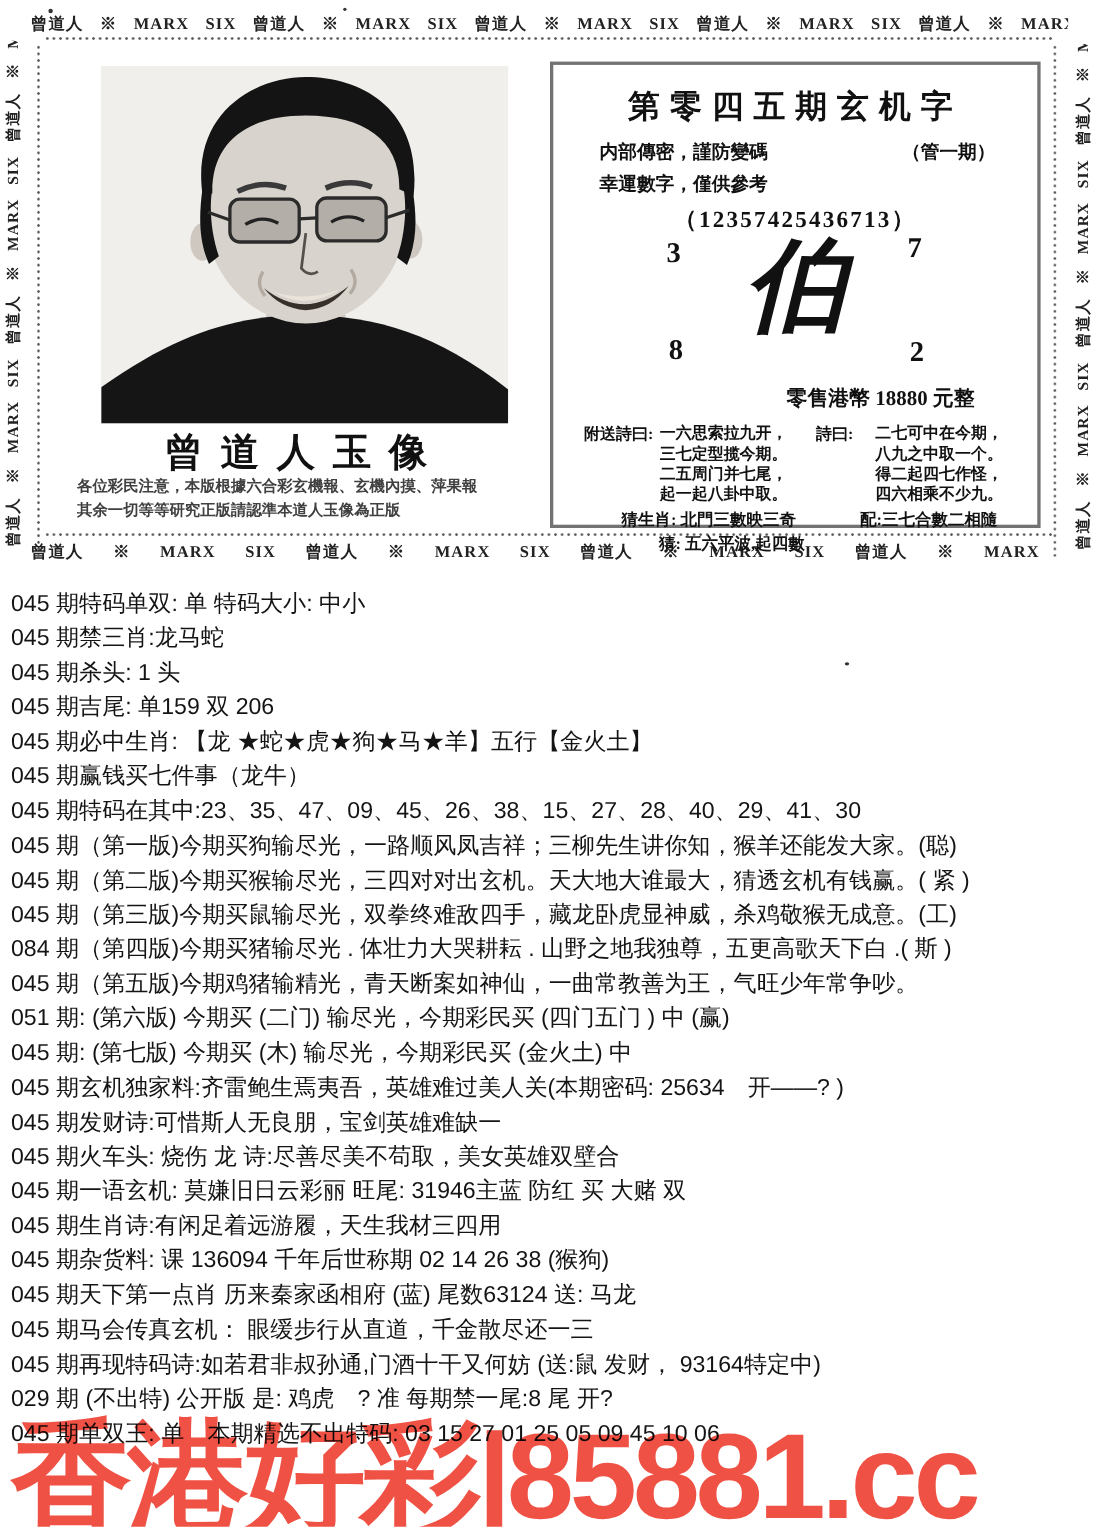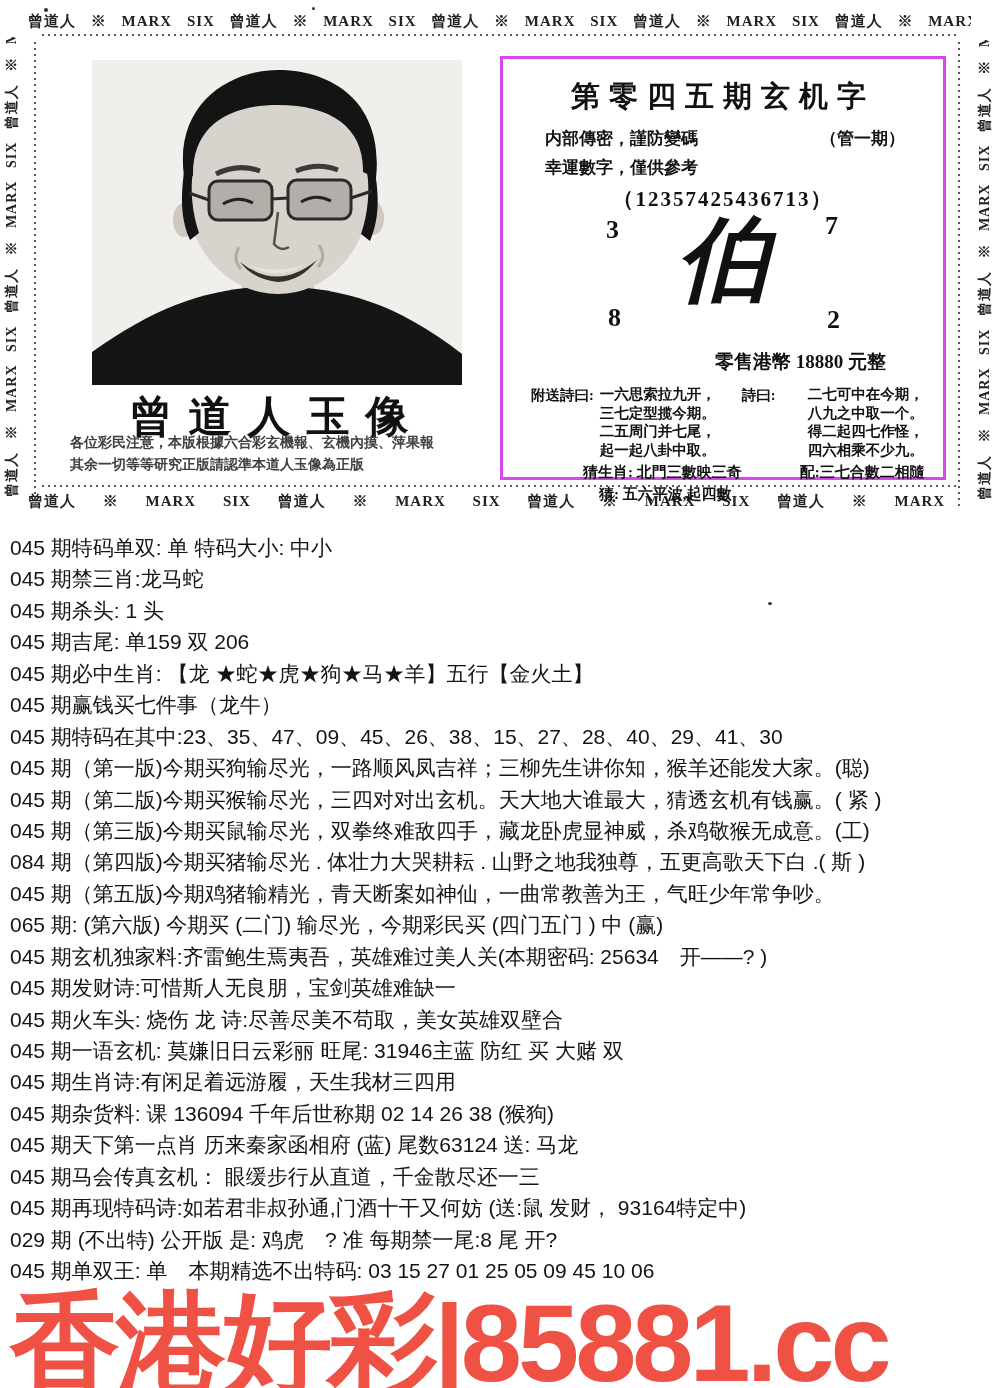--- a/index.html
+++ b/index.html
@@ -30,30 +30,30 @@
   .chain-v{width:4px;top:40px;bottom:882px;
     background:radial-gradient(circle,#5a5a5a 1px,transparent 1.3px);background-size:4px 6px;}
   .chain-top{top:33px;}
   .chain-bot{top:484px;}
   .chain-l{left:33px;}
   .chain-r{left:957px;}
   
   .photo{position:absolute;left:92px;top:60px;width:370px;height:325px;background:#f1efec;}
   .yuxiang-title{
     position:absolute;left:92px;top:388px;width:370px;text-align:center;
-    font-family:"Liberation Serif",serif;font-weight:bold;font-size:43px;letter-spacing:16px;color:#111;
+    font-family:"Liberation Serif",serif;font-weight:bold;font-size:35px;letter-spacing:16px;color:#111;
   }
   .yuxiang-cap{
     position:absolute;left:70px;top:432px;width:430px;
     font-family:"Liberation Serif",serif;font-weight:bold;font-size:14px;line-height:22px;color:#404040;
   }
   
   .panel{
     position:absolute;left:500px;top:56px;width:446px;height:424px;
-    border:3px solid #d946ef;box-sizing:border-box;
+    border:3px solid #737373;box-sizing:border-box;
     font-family:"Liberation Serif",serif;color:#111;
   }
   .panel-title{margin-top:18px;text-align:center;font-size:29px;font-weight:bold;letter-spacing:9px;}
   .panel-row1{display:flex;justify-content:space-between;padding:10px 38px 0 42px;font-size:17px;font-weight:bold;}
   .panel-row2{padding:6px 0 0 42px;font-size:17px;font-weight:bold;}
   .panel-lucky{margin-top:6px;text-align:center;font-size:21px;font-weight:bold;letter-spacing:2px;}
   .charblock{position:relative;width:250px;height:108px;margin:6px auto 0 auto;}
   .charblock .num{position:absolute;font-size:26px;font-weight:bold;}
   .n-tl{left:8px;top:-4px;}
   .n-tr{right:10px;top:-8px;}
@@ -62,21 +62,21 @@
   .big-char{
     position:absolute;left:0;right:0;top:-14px;text-align:center;
     font-size:92px;font-weight:bold;font-style:italic;line-height:1.2;
   }
   .panel-price{margin-top:22px;padding-left:212px;font-size:19px;font-weight:bold;}
   .poems{display:flex;margin-top:10px;padding-left:28px;font-size:14.5px;font-weight:bold;line-height:18.5px;}
   .poem-label{white-space:nowrap;padding-top:1px;}
   .poem-col{margin-left:6px;white-space:nowrap;}
   .poems-right{margin-left:26px;}
   .poems-right .poem-col div{padding-left:14px;}
-  .panel-guess{display:flex;margin-top:4px;padding-left:80px;font-size:15px;font-weight:bold;gap:58px;white-space:nowrap;align-items:flex-end;}
+  .panel-guess{display:flex;margin-top:4px;padding-left:62px;font-size:15px;font-weight:bold;gap:58px;white-space:nowrap;align-items:flex-end;}
   .panel-guess2{margin-top:3px;padding-left:96px;font-size:15px;font-weight:bold;}
   
   .body-lines{position:absolute;left:10px;top:534px;width:985px;}
   .bl{height:31.45px;font-size:21px;white-space:nowrap;overflow:hidden;color:#141414;}
   
   .watermark{
     position:absolute;left:10px;top:1288px;width:995px;
     font-size:110px;font-weight:bold;line-height:1;letter-spacing:-4px;white-space:nowrap;
     color:#ee4334;opacity:0.92;mix-blend-mode:multiply;
     font-family:"Liberation Sans",sans-serif;
@@ -143,21 +143,21 @@
   </div>
   <div class="panel-price">零售港幣 18880 元整</div>
   <div class="poems">
     <div class="poem-label">附送詩曰:</div>
     <div class="poem-col">
       <div>一六思索拉九开，</div>
       <div>三七定型揽今期。</div>
       <div>二五周门并七尾，</div>
       <div>起一起八卦中取。</div>
     </div>
-    <div class="poems-right" style="display:flex;gap:12px;">
+    <div class="poems-right" style="display:flex;">
       <div class="poem-label">詩曰:</div>
       <div class="poem-col">
         <div>二七可中在今期，</div>
         <div>八九之中取一个。</div>
         <div>得二起四七作怪，</div>
         <div>四六相乘不少九。</div>
       </div>
     </div>
   </div>
   <div class="panel-guess">
@@ -173,21 +173,22 @@
   <div class="bl">045 期杀头: 1 头</div>
   <div class="bl">045 期吉尾: 单159  双 206</div>
   <div class="bl">045 期必中生肖: 【龙 ★蛇★虎★狗★马★羊】五行【金火土】</div>
   <div class="bl">045 期赢钱买七件事（龙牛）</div>
   <div class="bl">045 期特码在其中:23、35、47、09、45、26、38、15、27、28、40、29、41、30</div>
   <div class="bl">045 期（第一版)今期买狗输尽光，一路顺风凤吉祥；三柳先生讲你知，猴羊还能发大家。(聪)</div>
   <div class="bl">045 期（第二版)今期买猴输尽光，三四对对出玄机。天大地大谁最大，猜透玄机有钱赢。( 紧 )</div>
   <div class="bl">045 期（第三版)今期买鼠输尽光，双拳终难敌四手，藏龙卧虎显神威，杀鸡敬猴无成意。(工)</div>
   <div class="bl">084 期（第四版)今期买猪输尽光 . 体壮力大哭耕耘 . 山野之地我独尊，五更高歌天下白 .( 斯 )</div>
   <div class="bl">045 期（第五版)今期鸡猪输精光，青天断案如神仙，一曲常教善为王，气旺少年常争吵。</div>
-  <div class="bl">065 期: (第六版) 今期买 (二门) 输尽光，今期彩民买 (四门五门 ) 中 (赢)</div>
+  <div class="bl">051 期: (第六版) 今期买 (二门) 输尽光，今期彩民买 (四门五门 ) 中 (赢)</div>
+  <div class="bl">045 期: (第七版) 今期买 (木) 输尽光，今期彩民买 (金火土) 中</div>
   <div class="bl">045 期玄机独家料:齐雷鲍生焉夷吾，英雄难过美人关(本期密码: 25634　开——? )</div>
   <div class="bl">045 期发财诗:可惜斯人无良朋，宝剑英雄难缺一</div>
   <div class="bl">045 期火车头: 烧伤 龙 诗:尽善尽美不苟取，美女英雄双壁合</div>
   <div class="bl">045 期一语玄机: 莫嫌旧日云彩丽 旺尾: 31946主蓝  防红 买 大赌 双</div>
   <div class="bl">045 期生肖诗:有闲足着远游履，天生我材三四用</div>
   <div class="bl">045 期杂货料: 课  136094     千年后世称期 02 14 26 38 (猴狗)</div>
   <div class="bl">045 期天下第一点肖  历来秦家函相府  (蓝)  尾数63124 送: 马龙</div>
   <div class="bl">045 期马会传真玄机： 眼缓步行从直道，千金散尽还一三</div>
   <div class="bl">045 期再现特码诗:如若君非叔孙通,门酒十干又何妨 (送:鼠 发财， 93164特定中)</div>
   <div class="bl">029 期 (不出特) 公开版 是: 鸡虎　? 准 每期禁一尾:8 尾 开?</div>

